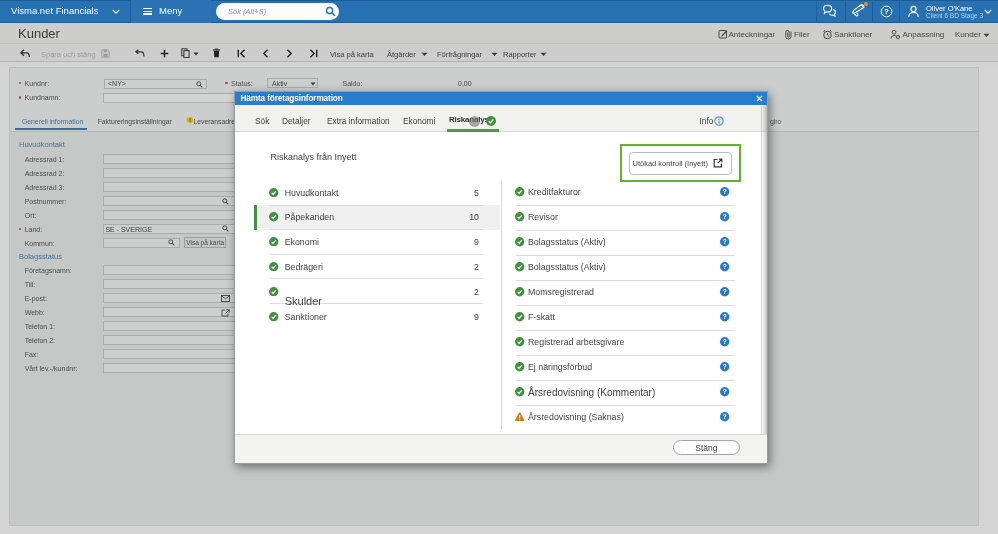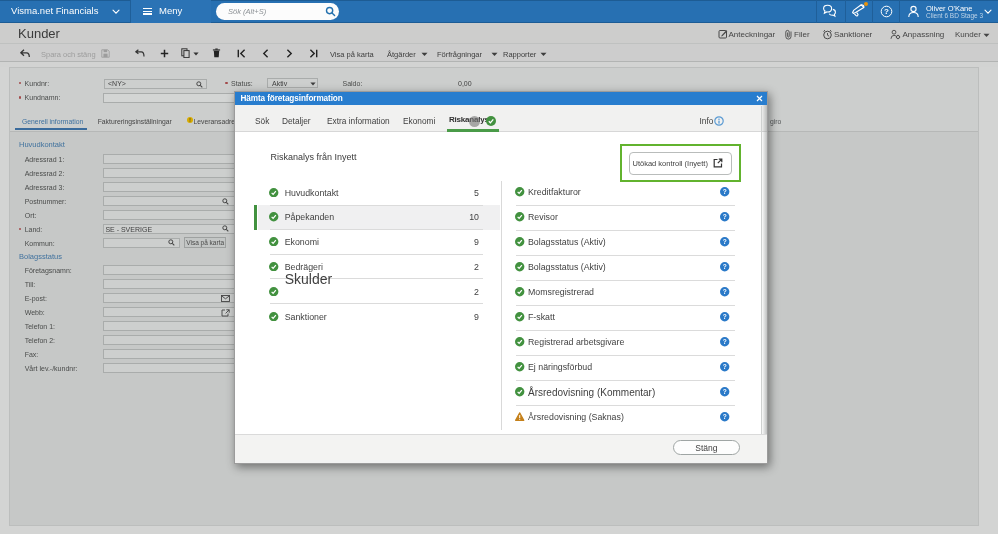--- a/index.html
+++ b/index.html
@@ -318,21 +318,21 @@
     <svg class="abs" style="left:34.3px;top:169.8px;" width="9.4" height="9.4" viewBox="0 0 10 10">
         <circle cx="5" cy="5" r="5" fill="#42913f"></circle>
         <path d="M2.8 5.2 L4.4 6.8 L7.3 3.4" fill="none" stroke="#fff" stroke-width="1.3"></path>
       </svg>
     <div class="abs" style="left:49.7px;top:169.8px;font-size:8.8px;color:#3f3f3f;">Bedrägeri</div>
     <div class="abs" style="left:204px;top:169.8px;width:40px;text-align:right;font-size:8.8px;color:#3f3f3f;">2</div>
     <svg class="abs" style="left:34.3px;top:194.8px;" width="9.4" height="9.4" viewBox="0 0 10 10">
         <circle cx="5" cy="5" r="5" fill="#42913f"></circle>
         <path d="M2.8 5.2 L4.4 6.8 L7.3 3.4" fill="none" stroke="#fff" stroke-width="1.3"></path>
       </svg>
-    <div class="abs" style="left:49.7px;top:179px;font-size:14px;color:#3f3f3f;">Skulder</div>
+    <div class="abs" style="left:49.7px;top:203px;font-size:11px;color:#3f3f3f;">Skulder</div>
     <div class="abs" style="left:204px;top:194.8px;width:40px;text-align:right;font-size:8.8px;color:#3f3f3f;">2</div>
     <svg class="abs" style="left:34.3px;top:219.8px;" width="9.4" height="9.4" viewBox="0 0 10 10">
         <circle cx="5" cy="5" r="5" fill="#42913f"></circle>
         <path d="M2.8 5.2 L4.4 6.8 L7.3 3.4" fill="none" stroke="#fff" stroke-width="1.3"></path>
       </svg>
     <div class="abs" style="left:49.7px;top:219.8px;font-size:8.8px;color:#3f3f3f;">Sanktioner</div>
     <div class="abs" style="left:204px;top:219.8px;width:40px;text-align:right;font-size:8.8px;color:#3f3f3f;">9</div>
 
     <div class="abs" style="left:281px;top:112.5px;width:218.5px;height:1px;background:#dbdbdb;"></div>
     <div class="abs" style="left:281px;top:137.5px;width:218.5px;height:1px;background:#dbdbdb;"></div>

